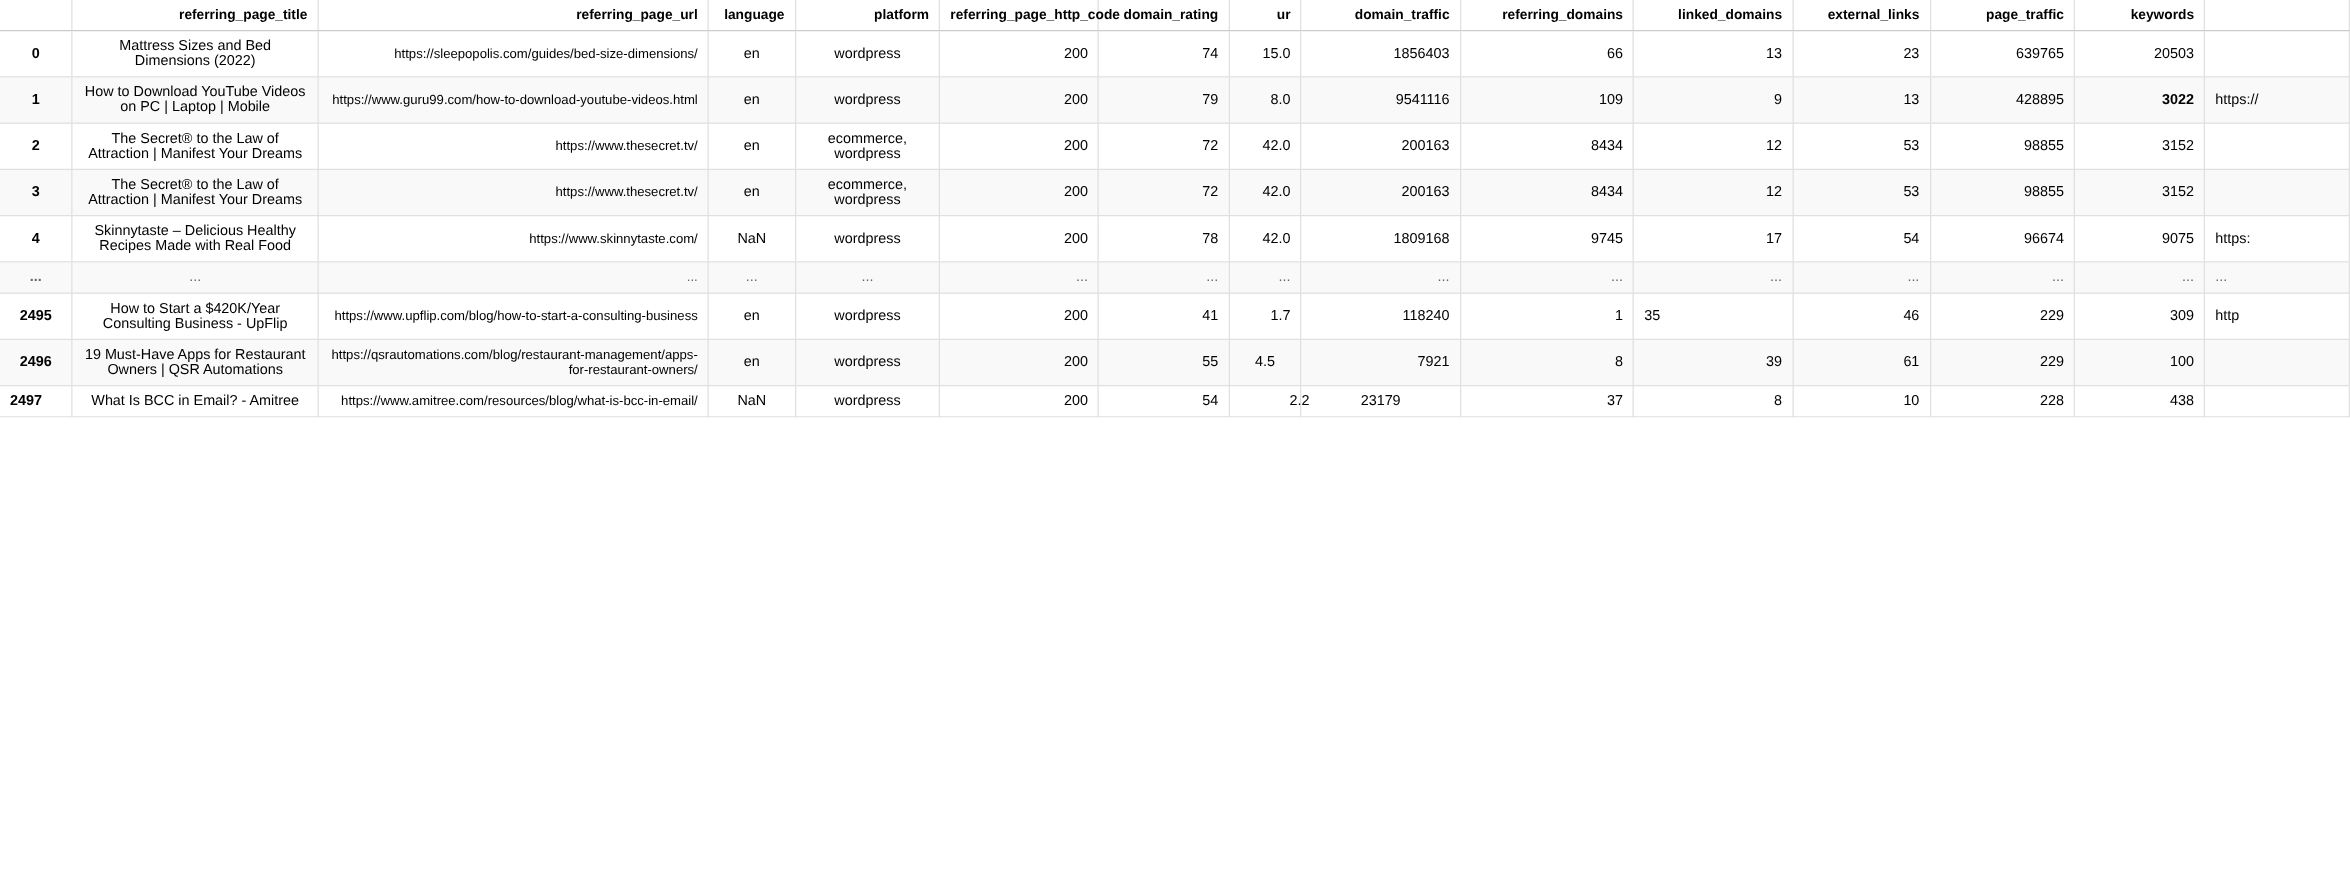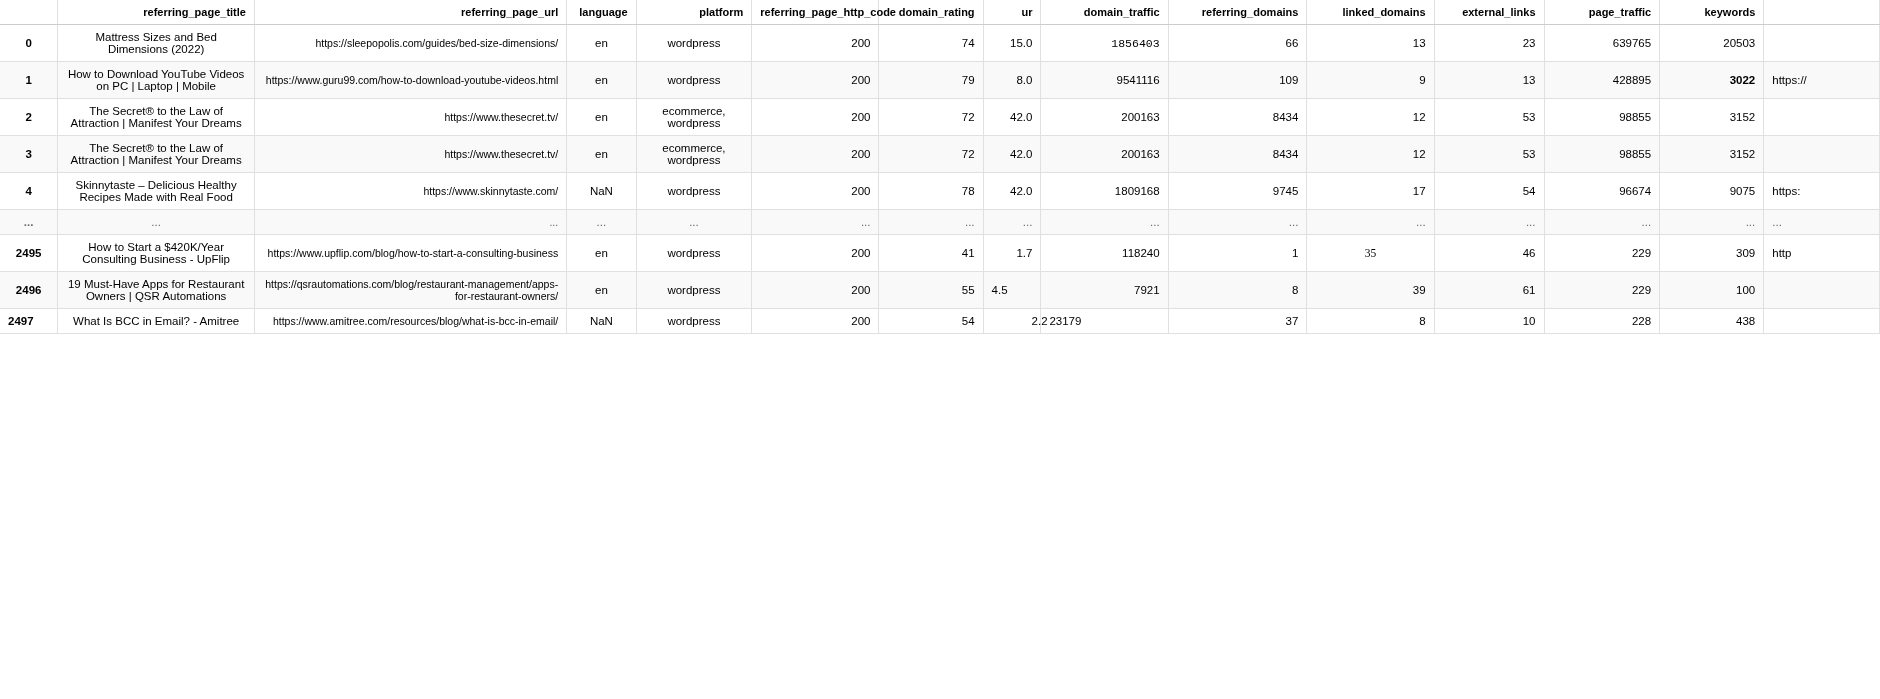--- a/index.html
+++ b/index.html
@@ -100,21 +100,21 @@
   <tbody id="table-body">
   <tr>
         <td style="text-align: center; font-weight: bold;">0</td>
         <td style="text-align: center;">Mattress Sizes and Bed Dimensions (2022)</td>
         <td style="text-align: right; font-size: 10.5px; word-break: break-all;">https://sleepopolis.com/guides/bed-size-dimensions/</td>
         <td style="text-align: center;">en</td>
         <td style="text-align: center;">wordpress</td>
         <td style="text-align: right;">200</td>
         <td style="text-align: right;">74</td>
         <td style="text-align: right;">15.0</td>
-        <td style=" font-family: Liberation Mono, monospace;">1856403</td>
+        <td style="">1856403</td>
         <td style="text-align: right;">66</td>
         <td style="text-align: right;">13</td>
         <td style="text-align: right;">23</td>
         <td style="text-align: right;">639765</td>
         <td style="text-align: right;">20503</td>
         <td style="text-align: left;"></td>
       </tr>
       <tr>
         <td style="text-align: center; font-weight: bold;">1</td>
         <td style="text-align: center;">How to Download YouTube Videos on PC | Laptop | Mobile</td>
@@ -204,53 +204,53 @@
         <td style="text-align: center; font-weight: bold;">2495</td>
         <td style="text-align: center;">How to Start a $420K/Year Consulting Business - UpFlip</td>
         <td style="text-align: right; font-size: 10.5px; word-break: break-all;">https://www.upflip.com/blog/how-to-start-a-consulting-business</td>
         <td style="text-align: center;">en</td>
         <td style="text-align: center;">wordpress</td>
         <td style="text-align: right;">200</td>
         <td style="text-align: right;">41</td>
         <td style="text-align: right;">1.7</td>
         <td style="text-align: right;">118240</td>
         <td style="text-align: right;">1</td>
-        <td style="text-align: center; font-family: Liberation Serif, serif;">35</td>
+        <td style="text-align: left;">35</td>
         <td style="text-align: right;">46</td>
         <td style="text-align: right;">229</td>
         <td style="text-align: right;">309</td>
         <td style="text-align: left;">http</td>
       </tr>
       <tr>
         <td style="text-align: center; font-weight: bold;">2496</td>
         <td style="text-align: center;">19 Must-Have Apps for Restaurant Owners | QSR Automations</td>
         <td style="text-align: right; font-size: 10.5px; word-break: break-all;">https://qsrautomations.com/blog/restaurant-management/apps-for-restaurant-owners/</td>
         <td style="text-align: center;">en</td>
         <td style="text-align: center;">wordpress</td>
         <td style="text-align: right;">200</td>
         <td style="text-align: right;">55</td>
-        <td style="text-align: left;">4.5</td>
+        <td style="text-align: center;">4.5</td>
         <td style="text-align: right;">7921</td>
         <td style="text-align: right;">8</td>
         <td style="text-align: right;">39</td>
         <td style="text-align: right;">61</td>
         <td style="text-align: right;">229</td>
         <td style="text-align: right;">100</td>
         <td style="text-align: left;"></td>
       </tr>
       <tr>
         <td style="text-align: left; font-weight: bold;">2497</td>
         <td style="text-align: center;">What Is BCC in Email? - Amitree</td>
         <td style="text-align: right; font-size: 10.5px; word-break: break-all;">https://www.amitree.com/resources/blog/what-is-bcc-in-email/</td>
         <td style="text-align: center;">NaN</td>
         <td style="text-align: center;">wordpress</td>
         <td style="text-align: right;">200</td>
         <td style="text-align: right;">54</td>
         <td style="text-align: right; padding-left: 48px;">2.2</td>
-        <td style="text-align: left;">23179</td>
+        <td style="text-align: center;">23179</td>
         <td style="text-align: right;">37</td>
         <td style="text-align: right;">8</td>
         <td style="text-align: right;">10</td>
         <td style="text-align: right;">228</td>
         <td style="text-align: right;">438</td>
         <td style="text-align: left;"></td>
       </tr>
     </tbody>
 </table>
 

